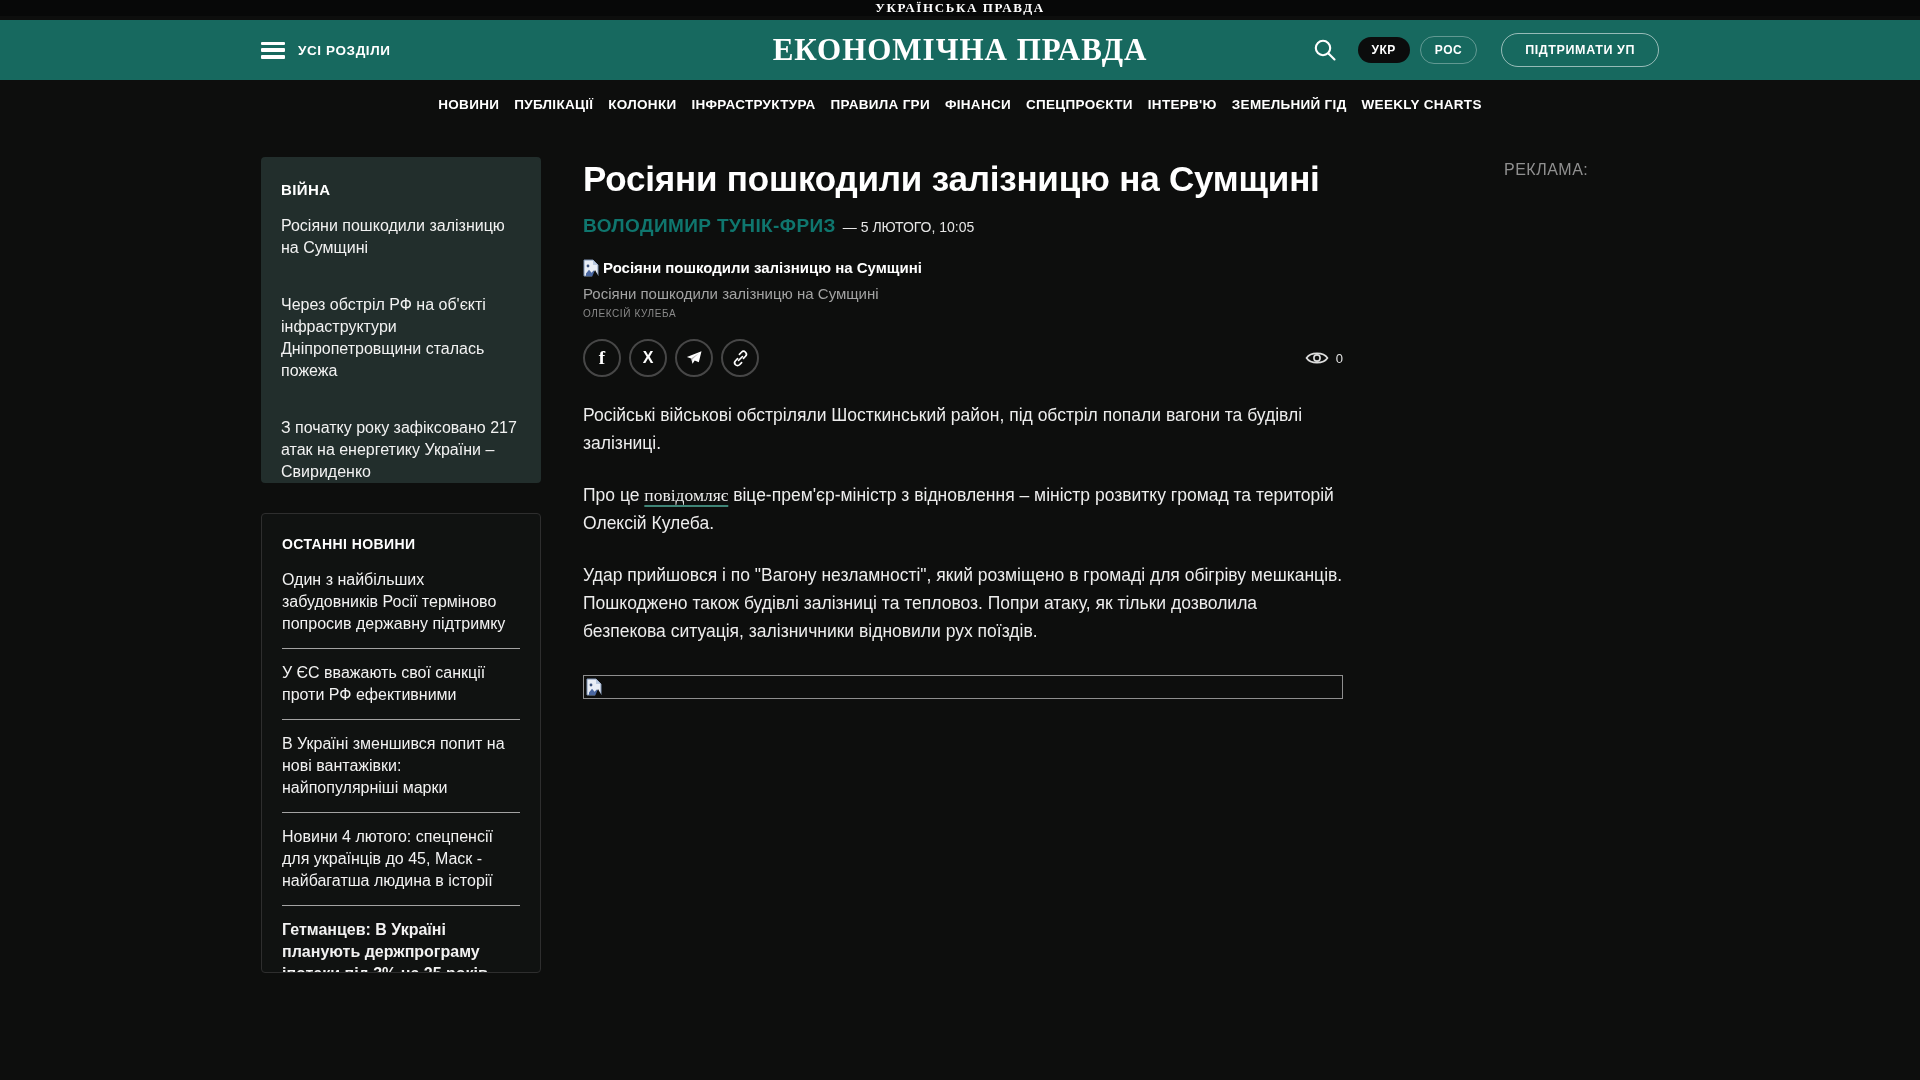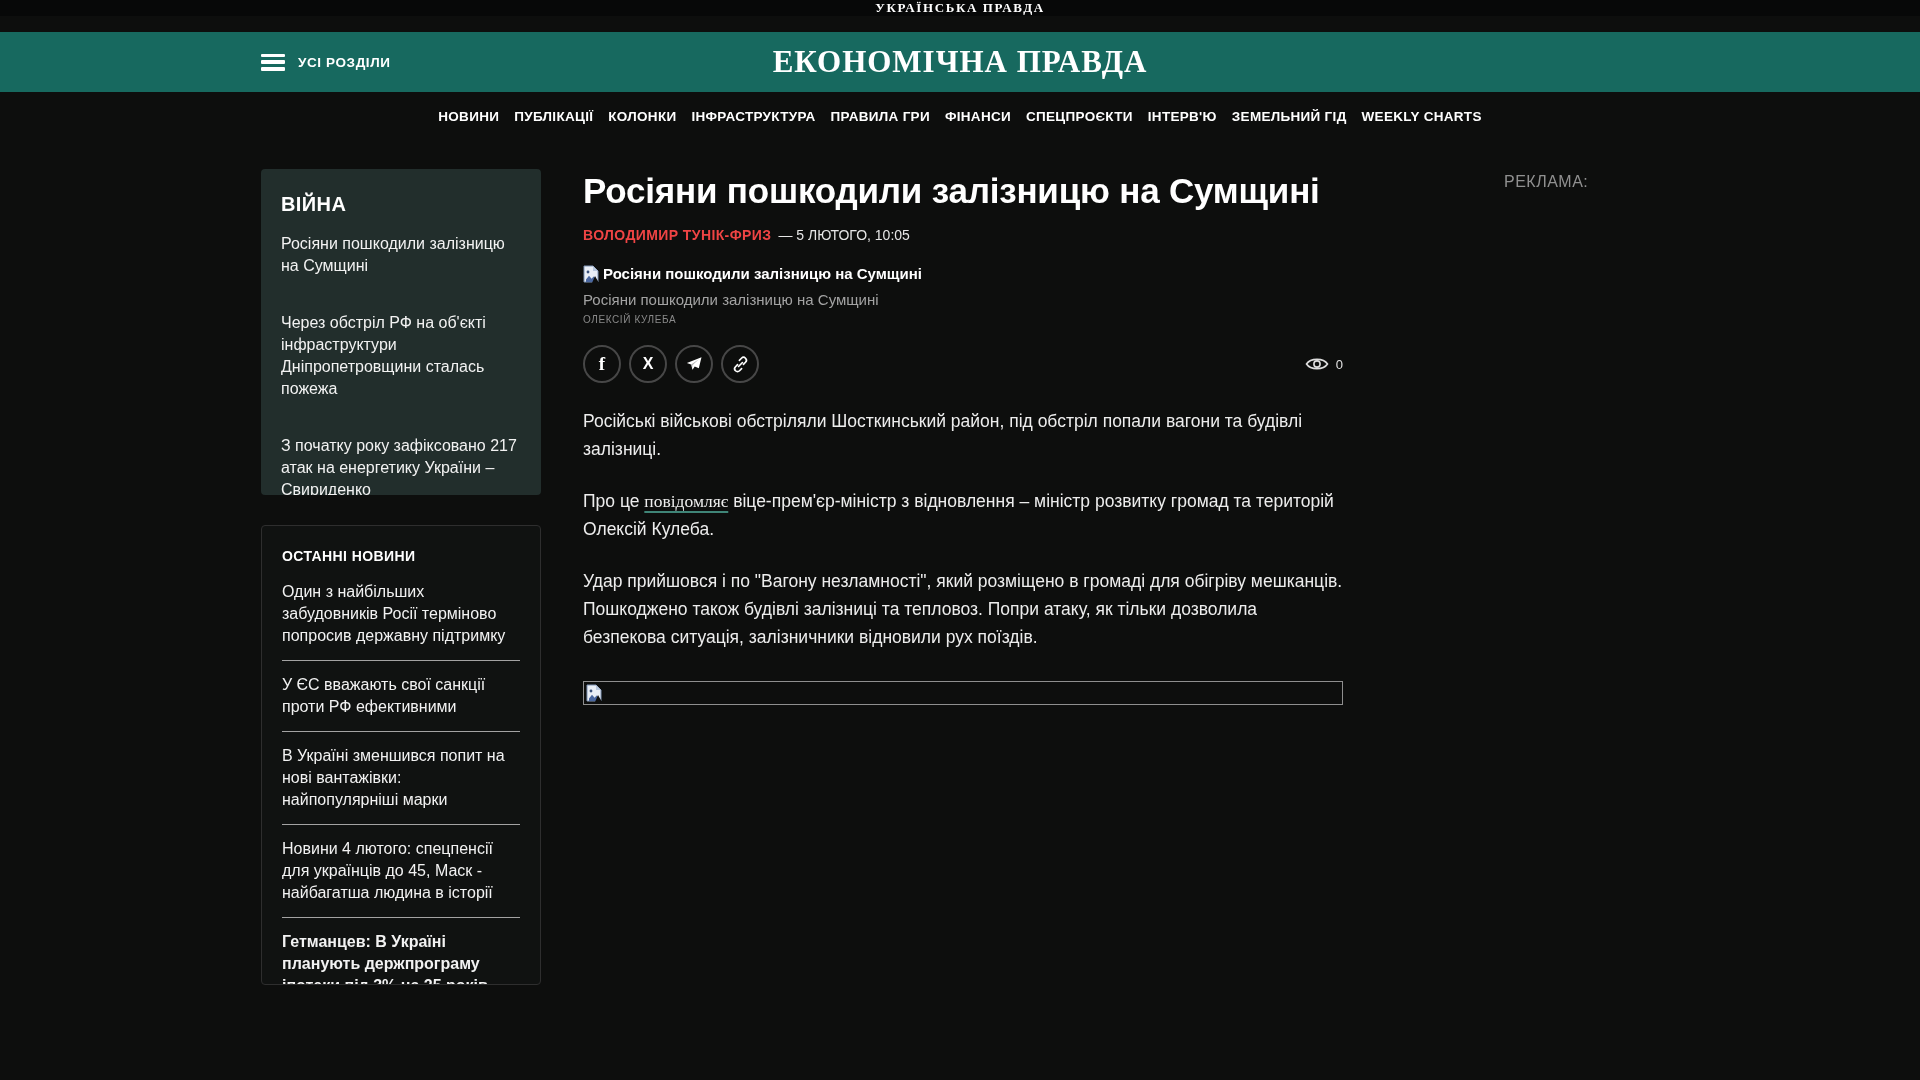--- a/index.html
+++ b/index.html
@@ -6,21 +6,21 @@
   html,body { width:1920px; height:1080px; overflow:hidden; }
   body { background:#0D0E0D; font-family:"Liberation Sans", sans-serif; color:#EFEFEF; }
 
   
   .topbar { height:16px; background:#070808; display:flex; align-items:center; justify-content:center; }
   .topbar-brand { font-family:"Liberation Serif", serif; font-weight:700; font-size:13px;
                   letter-spacing:1.6px; color:#FFFFFF; }
 
   
   .header { height:60px; background:#17695F; position:relative; }
-  .header-inner { width:1398px; height:100%; margin:16px auto; display:flex; align-items:center; }
+  .header-inner { width:1398px; height:100%; margin:4px auto; display:flex; align-items:center; }
   .menu-group { display:flex; align-items:center; gap:13px; cursor:pointer; }
   .hamburger { width:24px; height:17px; display:flex; flex-direction:column; justify-content:space-between; }
   .hamburger span { display:block; height:3.2px; background:#fff; border-radius:1px; }
   .menu-label { font-size:13.5px; font-weight:700; letter-spacing:.6px; color:#fff; }
   .logo { position:absolute; left:50%; top:50%; transform:translate(-50%,-50%);
           font-family:"Liberation Serif", serif; font-weight:700; font-size:31px;
           letter-spacing:1px; color:#FFFFFF; white-space:nowrap; }
   .header-right { margin-left:auto; display:flex; align-items:center; gap:10px; }
   .search-btn { width:30px; height:30px; display:flex; align-items:center; justify-content:center;
                 margin-right:8px; cursor:pointer; }
@@ -36,35 +36,35 @@
   .nav { height:48px; display:flex; align-items:center; justify-content:center; gap:15px; background:#0D0E0D; }
   .nav-item { font-size:13.5px; font-weight:700; letter-spacing:.3px; color:#FFFFFF;
               white-space:nowrap; cursor:pointer; }
 
   
   .layout { width:1398px; margin:29px auto 0; display:flex; align-items:flex-start; }
 
   
   .sidebar { width:280px; flex-shrink:0; }
   .war-box { background:#222E2C; border-radius:4px; padding:24px 20px; height:326px; overflow:hidden; }
-  .box-title { font-size:20px; font-weight:700; letter-spacing:.4px; color:#fff; margin-bottom:17px; }
+  .box-title { font-size:15px; font-weight:700; letter-spacing:.4px; color:#fff; margin-bottom:17px; }
   .side-item { font-size:16px; line-height:22px; color:#F2F2F2; cursor:pointer; }
   .war-box .side-item + .side-item { margin-top:35px; }
   .latest-box { margin-top:30px; border:1px solid #2E2E2E; border-radius:4px;
                 padding:22px 20px 0; height:460px; overflow:hidden; background:#101211; }
   .latest-box .box-title { font-size:14px; margin-bottom:4px; }
   .latest-item { padding:13px 0; border-bottom:1px solid #a3a3a3; }
   .latest-item:last-child { border-bottom:none; }
   .latest-bold { font-weight:700; }
 
   
   .main { width:760px; margin-left:42px; flex-shrink:0; }
   .article-title { font-size:35px; line-height:44px; font-weight:700; color:#FFFFFF; letter-spacing:-.2px; }
   .byline { margin-top:14px; font-size:14px; display:flex; align-items:baseline; gap:7px; }
-  .author { color:#ef4444; font-weight:700; font-size:14px; letter-spacing:.4px; cursor:pointer; }
+  .author { color:#0f766e; font-weight:700; font-size:19px; letter-spacing:.4px; cursor:pointer; }
   .date { color:#E6E6E6; }
   .figure { margin-top:22px; }
   .alt-row { display:flex; align-items:flex-start; gap:4px; font-size:15px; font-weight:600; color:#FFFFFF; }
   .caption { margin-top:8px; font-size:15px; color:#A3A3A3; }
   .credit { margin-top:6px; font-size:10px; letter-spacing:.6px; color:#8A8A8A; }
   .share-row { margin-top:20px; display:flex; align-items:center; }
   .share-btn { width:38px; height:38px; border:2px solid #474747; border-radius:50%;
                display:flex; align-items:center; justify-content:center; margin-right:8px; cursor:pointer; }
   .share-f { font-family:"Liberation Serif", serif; font-size:19px; font-weight:700; color:#fff; }
   .share-x { font-size:16px; font-weight:700; color:#fff; }
@@ -91,20 +91,31 @@
   <div class="header-inner">
     <div class="menu-group">
       <div class="hamburger">
           <span></span>
           <span></span>
           <span></span>
         </div>
       <div class="menu-label">УСІ РОЗДІЛИ</div>
     </div>
     <div class="logo">ЕКОНОМІЧНА ПРАВДА</div>
+    <div class="header-right">
+      <div class="search-btn">
+        <svg width="26" height="26" viewBox="0 0 26 26" fill="none" stroke="#FFFFFF" stroke-width="2.1" stroke-linecap="round">
+          <circle cx="11" cy="11" r="7.2"></circle>
+            <line x1="16.5" y1="16.5" x2="22.5" y2="22.5"></line>
+        </svg>
+      </div>
+      <div class="lang-pill lang-active">УКР</div>
+      <div class="lang-pill lang-alt">РОС</div>
+      <button class="support-btn">ПІДТРИМАТИ УП</button>
+    </div>
   </div>
 </div>
 
 <div class="nav">
   <div class="nav-item">НОВИНИ</div>
   <div class="nav-item">ПУБЛІКАЦІЇ</div>
   <div class="nav-item">КОЛОНКИ</div>
   <div class="nav-item">ІНФРАСТРУКТУРА</div>
   <div class="nav-item">ПРАВИЛА ГРИ</div>
   <div class="nav-item">ФІНАНСИ</div>

